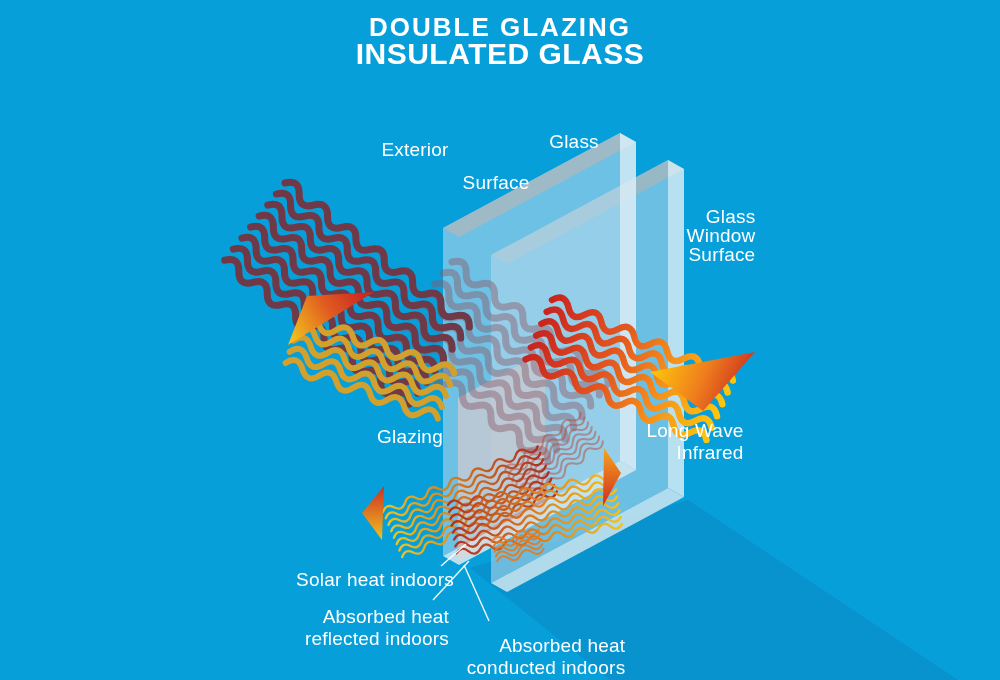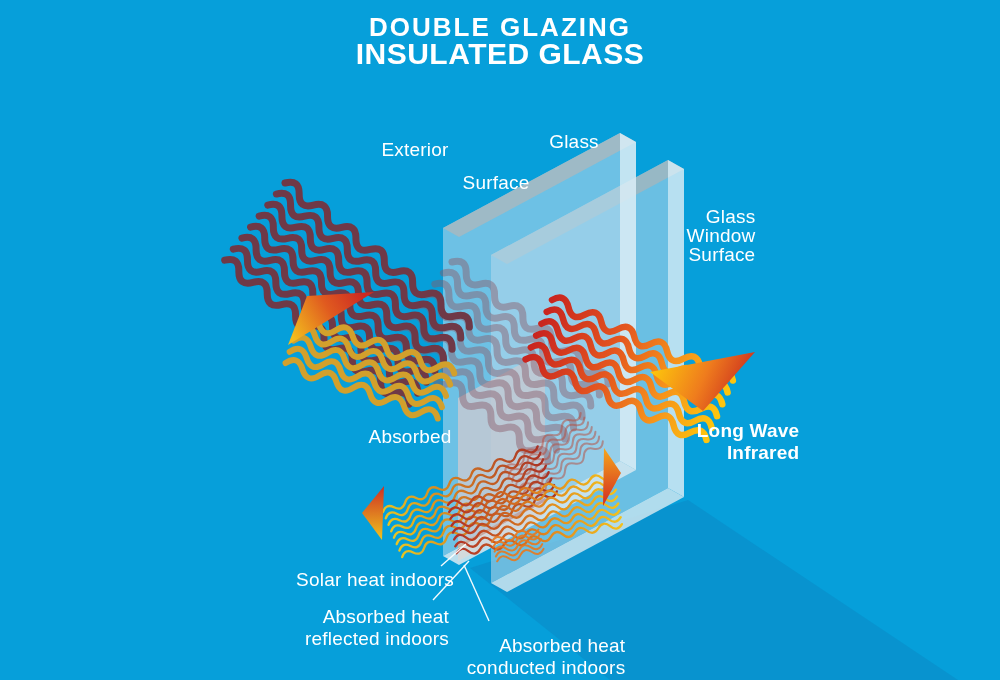--- a/index.html
+++ b/index.html
@@ -191,22 +191,22 @@
 
   <div class="title-line1">DOUBLE GLAZING</div>
   <div class="title-line2">INSULATED GLASS</div>
 
   <div class="lbl" style="left:415px;top:128px;">Exterior</div>
   <div class="lbl" style="left:496px;top:161px;">Surface</div>
   <div class="lbl" style="left:574px;top:120px;">Glass</div>
   <div class="lbl" style="left:721px;top:195px;line-height:19px;">Glass
 Window
 Surface</div>
-  <div class="lbl" style="left:410px;top:415px;">Absorbed</div>
-  <div class="lbl" style="left:748px;top:408px;line-height:22px;font-weight:bold;">Long Wave
+  <div class="lbl" style="left:410px;top:415px;">Glazing</div>
+  <div class="lbl" style="left:695px;top:408px;line-height:22px;">Long Wave
 Infrared</div>
   <div class="lbl" style="left:375px;top:558px;">Solar heat indoors</div>
   <div class="lbl" style="left:377px;top:594px;line-height:22px;">Absorbed heat
 reflected indoors</div>
   <div class="lbl" style="left:546px;top:623px;line-height:22px;">Absorbed heat
 conducted indoors</div>
 
 </div>
 
 </body></html>

